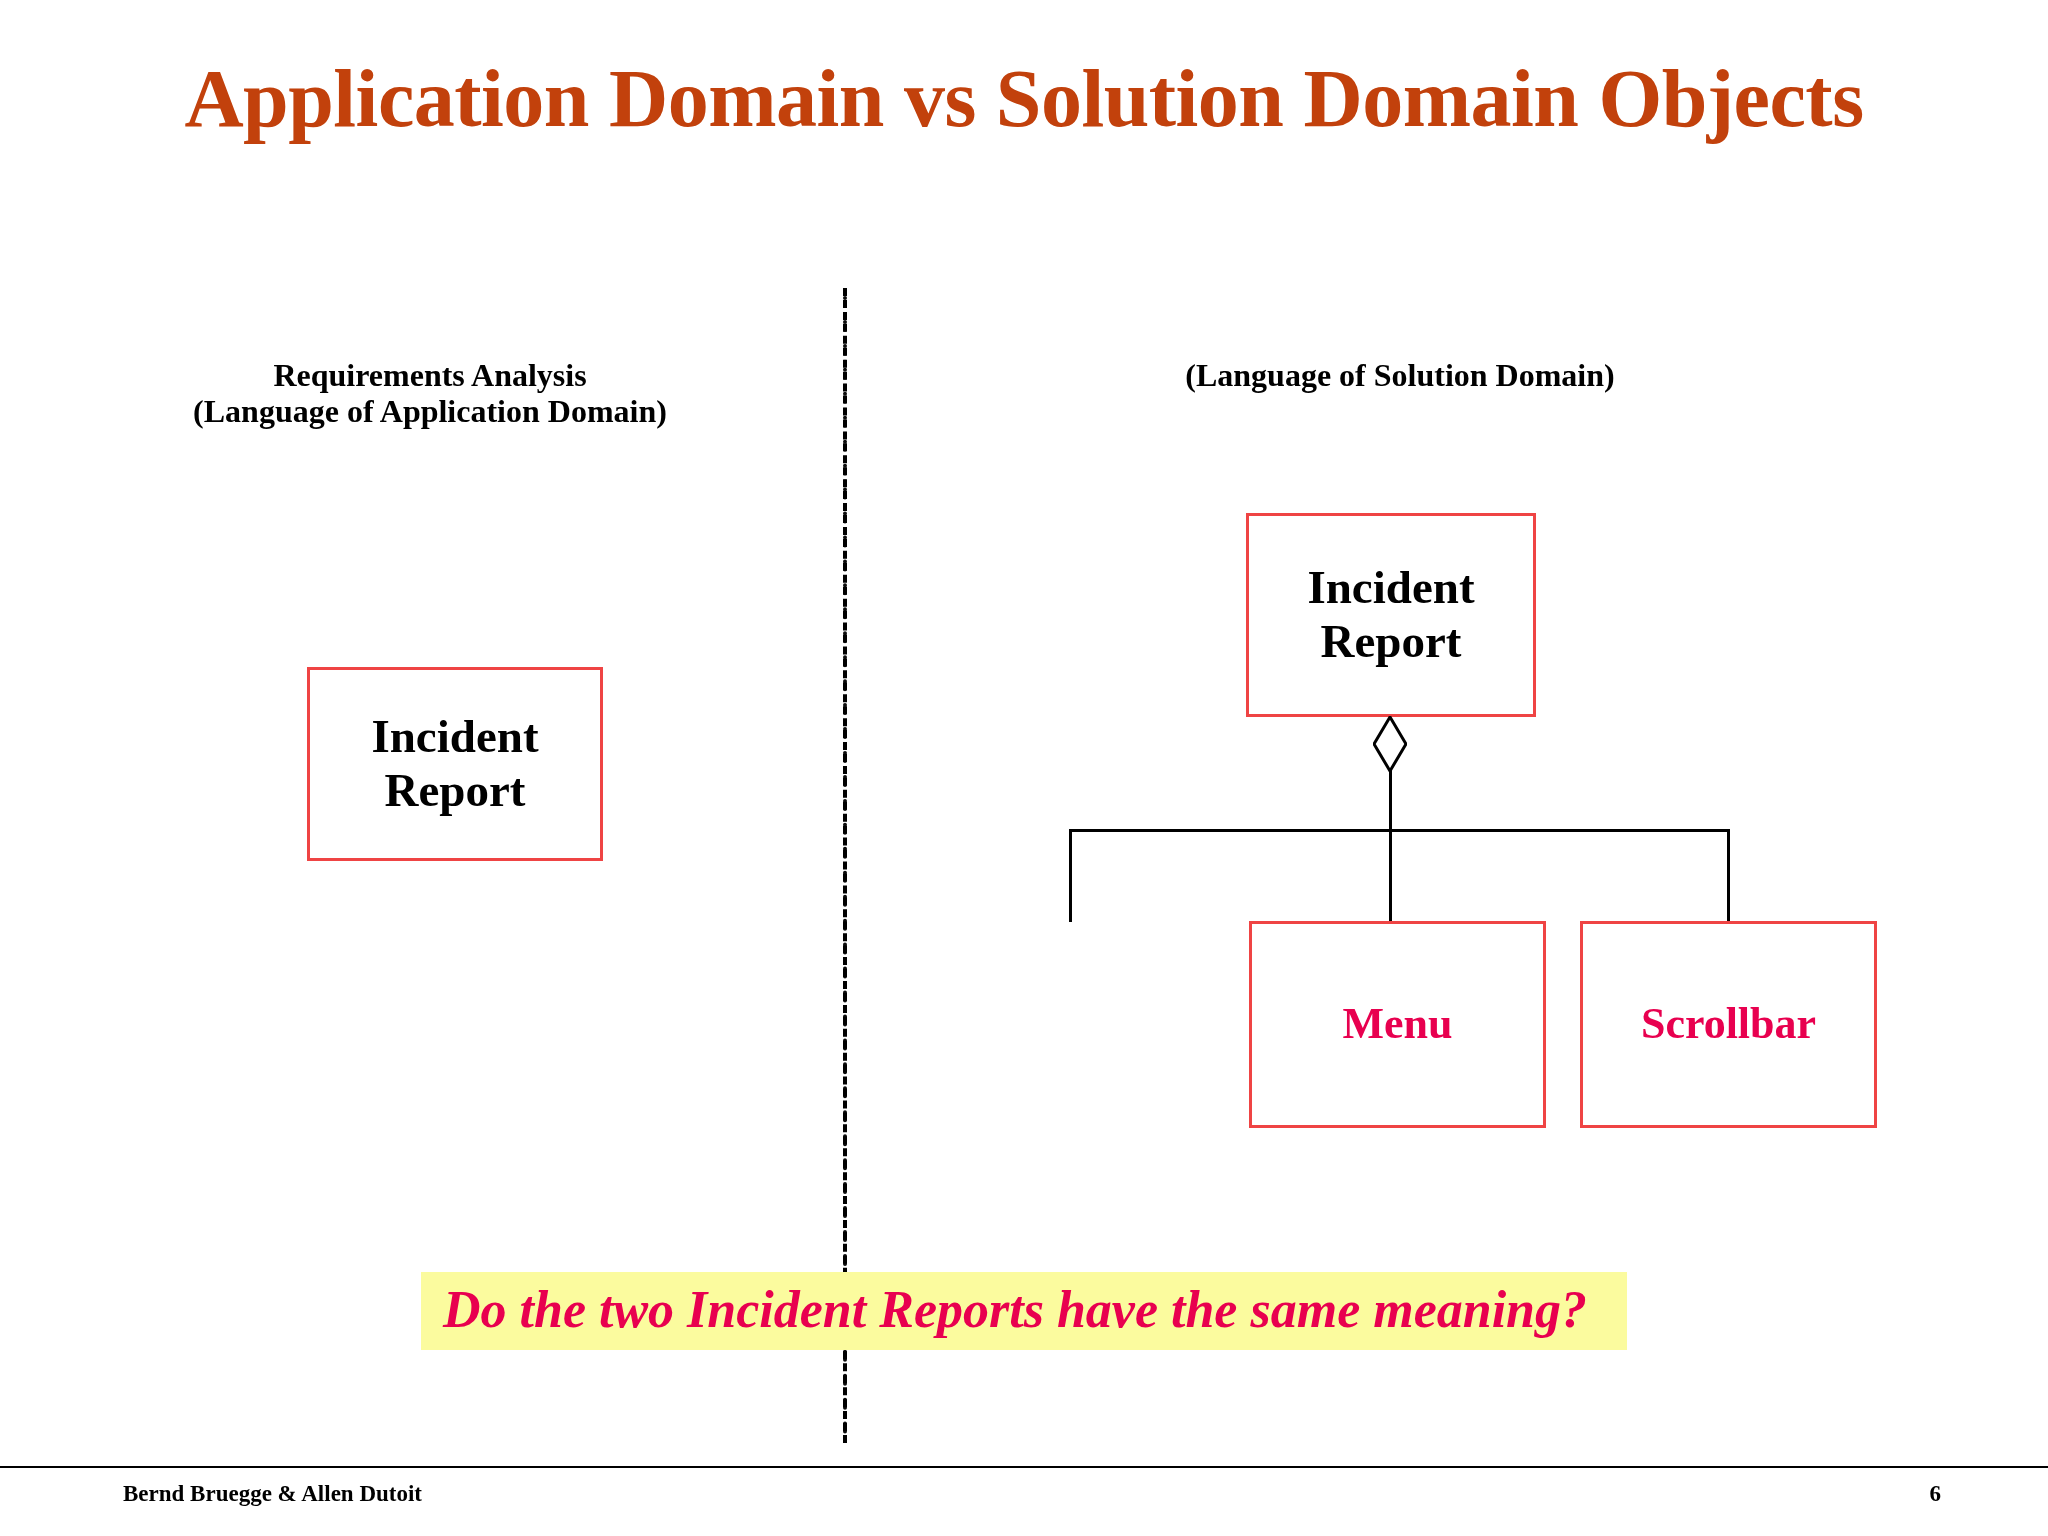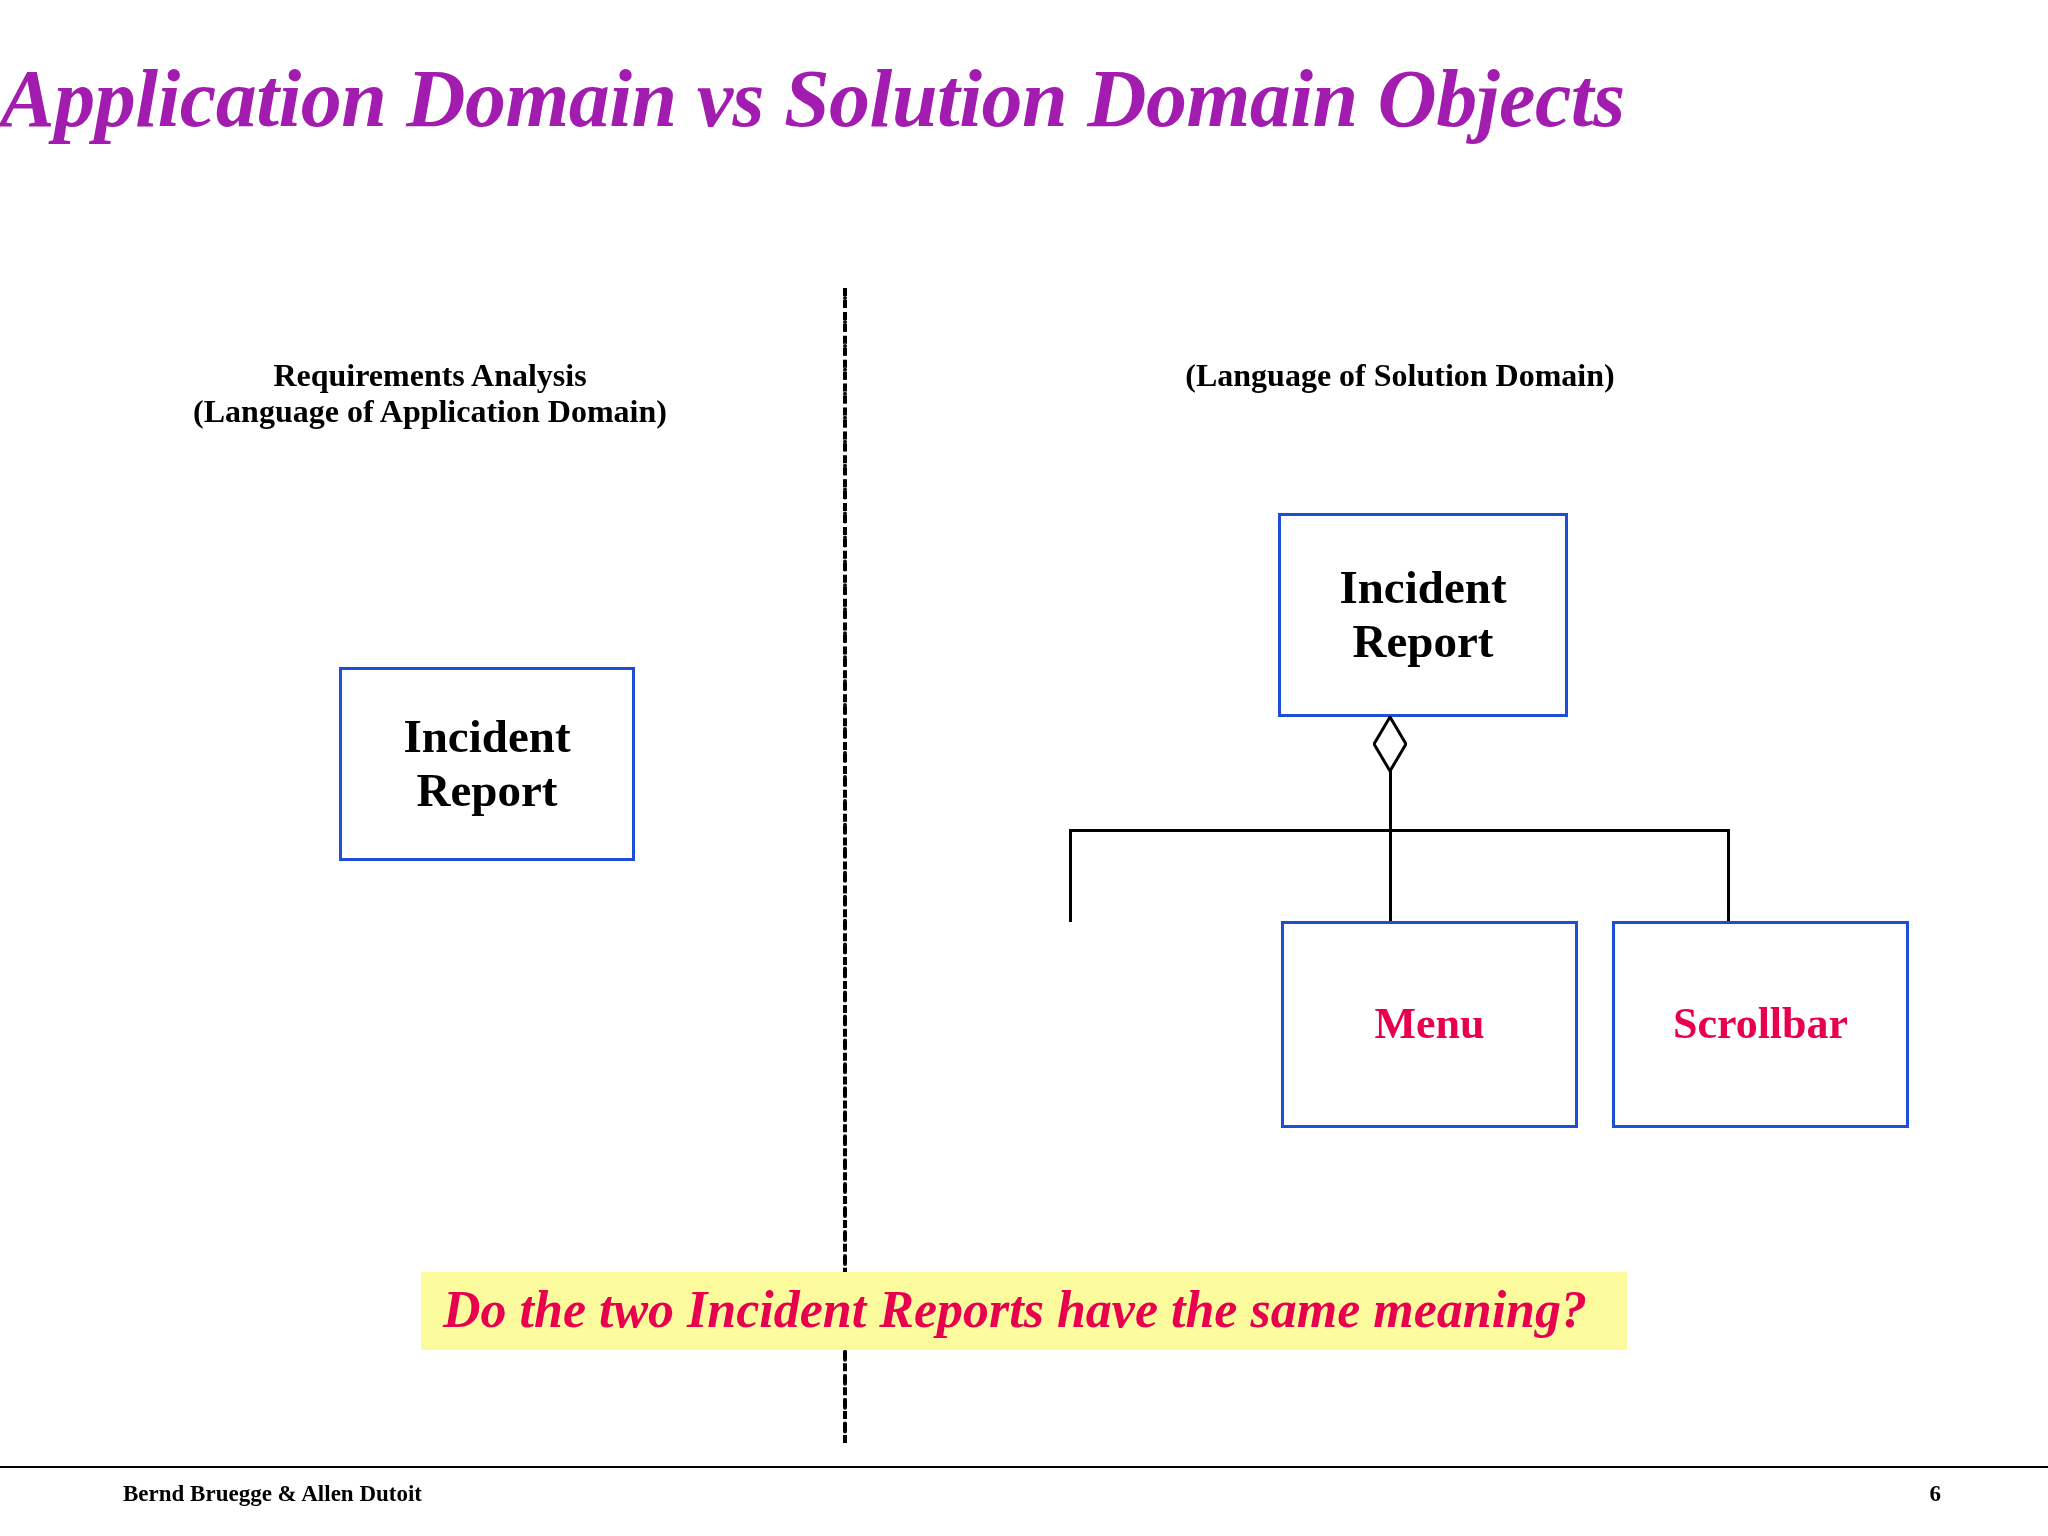--- a/index.html
+++ b/index.html
@@ -17,25 +17,24 @@
     background: #ffffff;
     overflow: hidden;
   }
 
   
   #slide-title {
     position: absolute;
     left: 0;
     top: 52px;
     width: 2048px;
-    text-align: left;
-    color: #a21caf;
+    text-align: center;
+    color: #c2410c;
     font-size: 82px;
     font-weight: bold;
-    font-style: italic;
     letter-spacing: -0.5px;
     white-space: nowrap;
     font-family: "Liberation Serif", "DejaVu Serif", serif;
   }
 
   
   #divider {
     position: absolute;
     left: 843px;
     top: 288px;
@@ -71,30 +70,29 @@
   #heading-right {
     left: 1020px;
     top: 358px;
     width: 760px;
   }
 
   
   .uml-box {
     position: absolute;
     box-sizing: border-box;
-    border: 3px solid #1d4ed8;
+    border: 3px solid #ef4444;
     background: #ffffff;
     display: flex;
     align-items: center;
     justify-content: center;
     text-align: center;
     line-height: 1.14;
     font-weight: bold;
     font-family: "Liberation Serif", "DejaVu Serif", serif;
-    margin-left: 32px;
   }
   #box-analysis-incident-report {
     left: 307px;
     top: 667px;
     width: 296px;
     height: 194px;
     font-size: 47px;
     color: #000000;
   }
   #box-design-incident-report {

